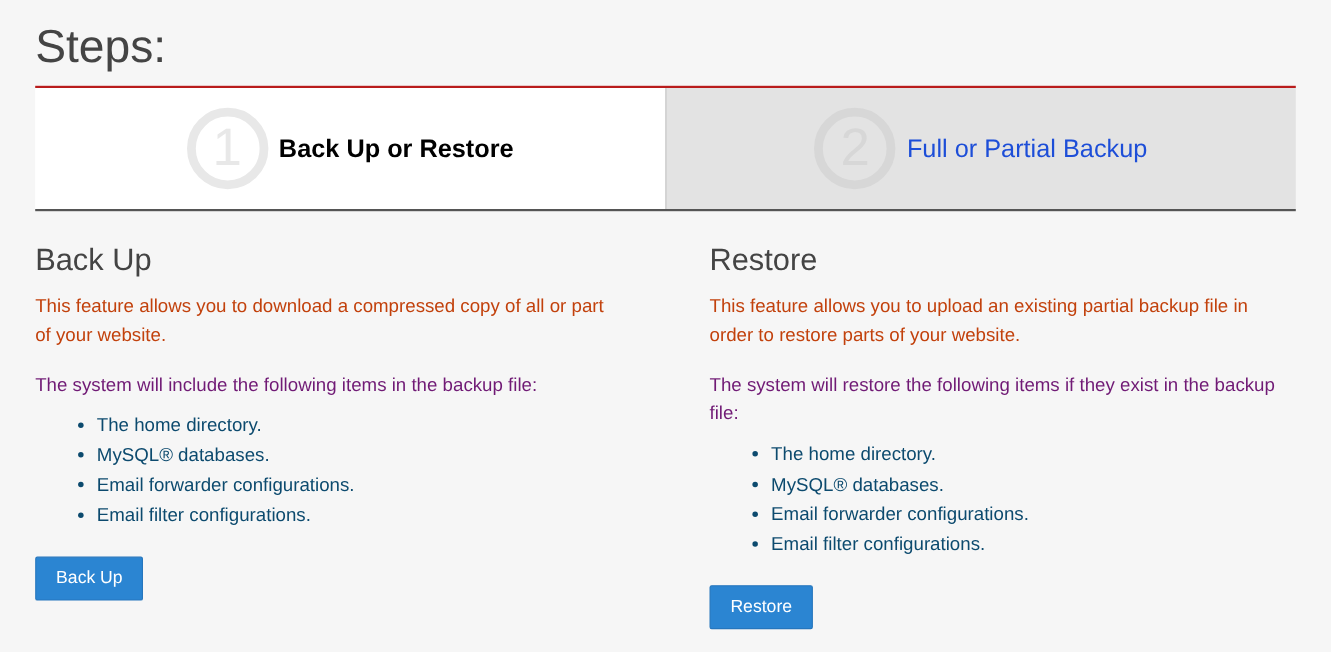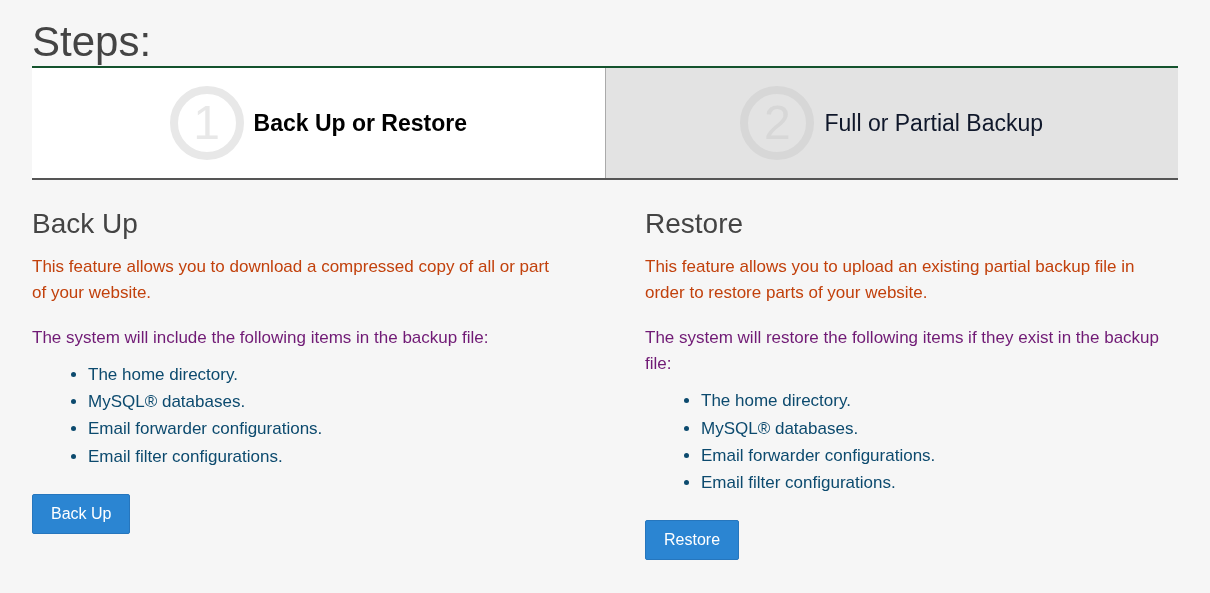--- a/index.html
+++ b/index.html
@@ -11,25 +11,25 @@
       font-family: -apple-system, BlinkMacSystemFont, "Segoe UI", "Helvetica Neue", Arial, sans-serif;
       background: #f6f6f6;
       color: #333;
       padding: 0 32px 32px 32px;
       width: 1210px;
     }
     .page-title {
       font-size: 42px;
       font-weight: 300;
       color: #444;
-      padding: 18px 0 0 0;
+      padding: 18px 0 12px 0;
     }
     .steps-bar {
       display: flex;
-      border-top: 2px solid #14532d;
+      border-top: 2px solid #b91c1c;
       border-bottom: 2px solid #555;
       margin-bottom: 28px;
     }
     .step {
       flex: 1;
       display: flex;
       align-items: center;
       justify-content: center;
       padding: 18px 0;
       background: #e3e3e3;
@@ -56,21 +56,21 @@
       margin-right: 10px;
       flex-shrink: 0;
       line-height: 1;
     }
     .step.active .step-number {
       border-color: #e8e8e8;
       color: #e8e8e8;
     }
     .step-label {
       font-size: 23px;
-      color: #0f172a;
+      color: #1d4ed8;
       font-weight: 400;
     }
     .step.active .step-label {
       font-weight: 700;
       color: #000;
     }
     .columns {
       display: flex;
       gap: 80px;
     }

